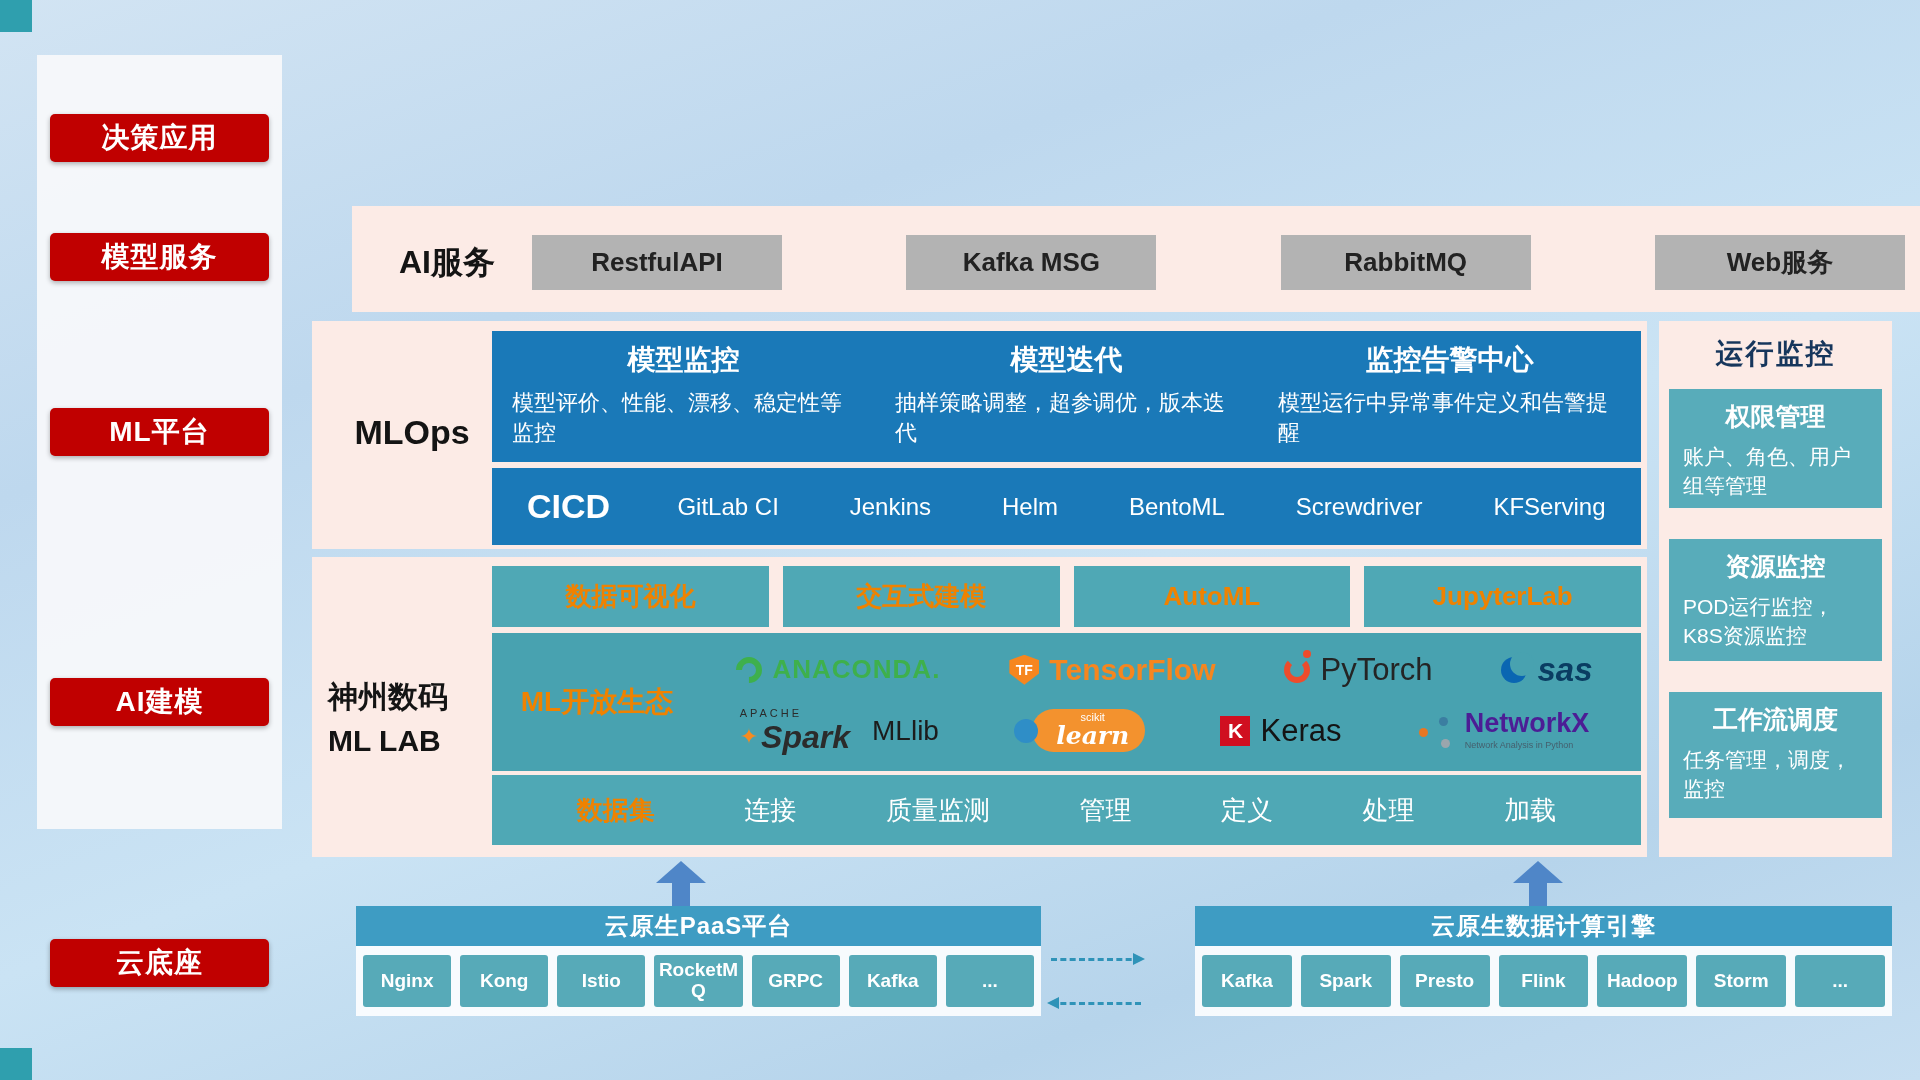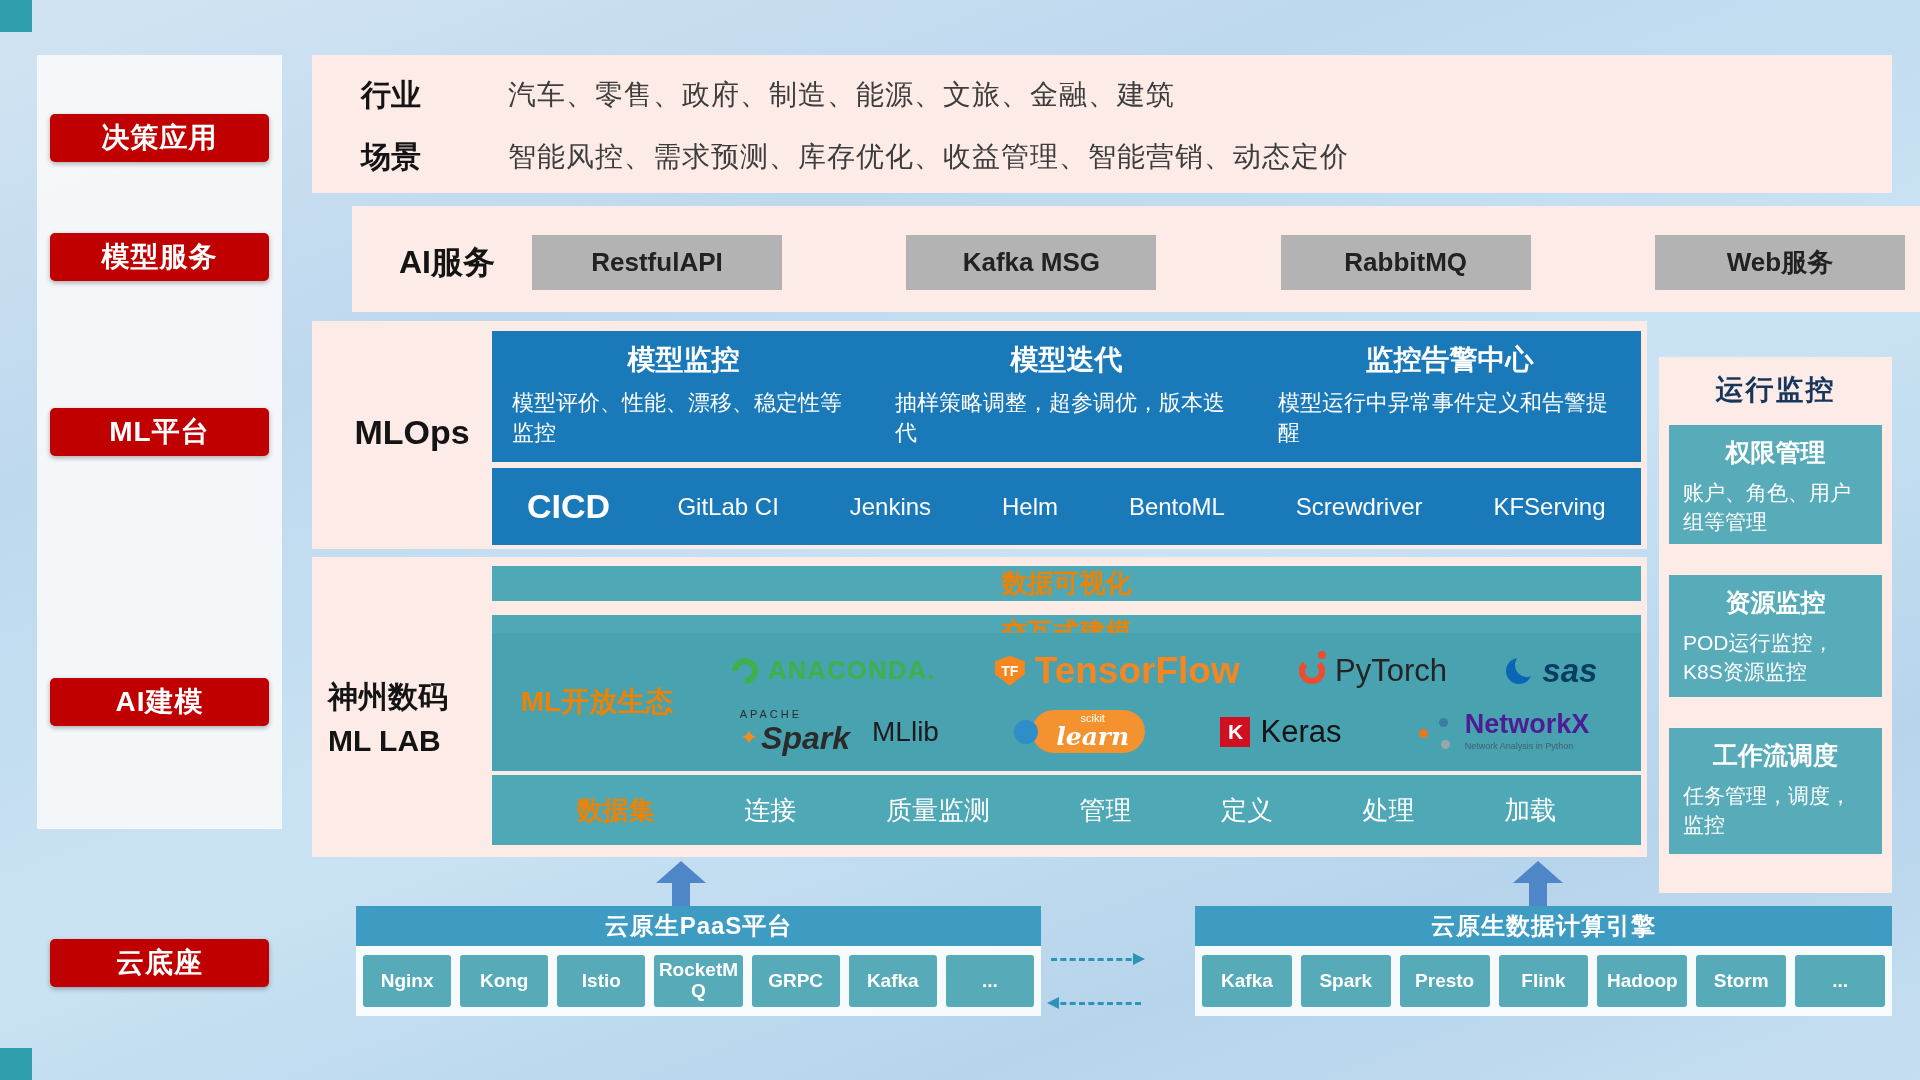--- a/index.html
+++ b/index.html
@@ -18,21 +18,21 @@
     background:rgba(247,248,250,0.95); }
   .red-btn { position:absolute; left:13px; width:219px; height:48px; background:#c00000;
     color:#fff; font-weight:bold; font-size:28px; display:flex; align-items:center;
     justify-content:center; border-radius:5px; box-shadow:0 2px 5px rgba(0,0,0,.3); letter-spacing:1px; }
 
   .panel { position:absolute; background:#fcebe6; }
   .p1 { left:312px; top:55px;  width:1580px; height:138px; }
   .p2 { left:312px; top:206px; width:1580px; height:106px;margin-left:40px; }
   .p3 { left:312px; top:321px; width:1335px; height:228px; }
   .p4 { left:312px; top:557px; width:1335px; height:300px; }
-  .pmon { left:1659px; top:321px; width:233px; height:536px;margin-top:36px; }
+  .pmon { left:1659px; top:321px; width:233px; height:536px; }
 
   
   .ind-row { position:absolute; left:49px; right:24px; height:40px; display:flex; align-items:center; }
   .ind-label { width:147px; font-weight:bold; font-size:30px; color:#141414; flex:none; }
   .ind-text { font-size:28px; color:#3d3d3d; letter-spacing:1px; }
 
   
   .sec-label { position:absolute; font-weight:bold; color:#141414; text-align:center; }
   .ai-label { left:25px; top:35px; width:140px; font-size:32px; }
   .gray-row { position:absolute; left:180px; right:27px; top:29px; height:55px;
@@ -53,39 +53,39 @@
 
   
   .mon-title { text-align:center; padding-top:14px; font-size:28px; font-weight:bold; color:#16365c; letter-spacing:2px; }
   .mon-card { position:absolute; left:10px; right:10px; background:#58acba; color:#fff; padding:11px 14px; }
   .mon-card-title { text-align:center; font-weight:bold; font-size:25px; margin-bottom:9px; }
   .mon-card-desc { font-size:21px; line-height:1.4; }
 
   
   .mllab-label { position:absolute; left:16px; top:118px; width:160px; font-weight:bold;
     font-size:30px; color:#141414; line-height:1.45; }
-  .tools-row { position:absolute; left:180px; right:6px; top:9px; height:53px; display:flex; gap:14px;flex-direction:column; }
+  .tools-row { position:absolute; left:180px; right:6px; top:9px; height:61px; display:flex; gap:14px; }
   .tool-btn { flex:1; background:#4fa8b5; display:flex; align-items:center; justify-content:center;
     color:#ef8200; font-weight:bold; font-size:26px; }
   .eco-panel { position:absolute; left:180px; right:6px; top:76px; height:138px;
     background:#48a2b0; display:flex; align-items:stretch; }
   .eco-label { width:210px; flex:none; display:flex; align-items:center; justify-content:center;
     color:#ef8200; font-weight:bold; font-size:28px; }
   .logos { flex:1; display:flex; flex-direction:column; justify-content:space-around; padding:8px 14px 8px 0; }
   .logo-row { display:flex; align-items:center; justify-content:space-around; }
   .logo { display:inline-flex; align-items:center; gap:10px; }
 
   .anaconda-ring { width:26px; height:26px; border:6px solid #3eb04c; border-radius:50%;
     border-left-color:transparent; transform:rotate(-45deg); }
   .anaconda-text { color:#3eb04c; font-weight:bold; font-size:26px; letter-spacing:1px; }
 
   .tf-icon { width:30px; height:30px; background:#f6861f; color:#fff; font-size:14px; font-weight:bold;
     display:inline-flex; align-items:center; justify-content:center;
     clip-path:polygon(50% 0,100% 18%,100% 62%,50% 100%,0 62%,0 18%); }
-  .tf-text { color:#f6861f; font-weight:bold; font-size:37px; }
+  .tf-text { color:#f6861f; font-weight:bold; font-size:30px; }
 
   .pt-icon { position:relative; width:26px; height:26px; border:6px solid #ee4c2c; border-radius:50%;
     border-top-color:transparent; }
   .pt-icon::after { content:''; position:absolute; width:8px; height:8px; border-radius:50%;
     background:#ee4c2c; top:-13px; left:13px; }
   .pt-text { color:#242424; font-size:31px; font-weight:500; }
 
   .sas-icon { position:relative; width:26px; height:26px; border-radius:50%; background:#0a66b2; }
   .sas-icon::after { content:''; position:absolute; left:9px; top:-5px; width:24px; height:24px;
     border-radius:50%; background:#48a2b0; }
@@ -151,30 +151,20 @@
   <div class="corner corner-bottom"></div>
 
   <div class="sidebar">
     <div class="red-btn" style="top:59px">决策应用</div>
     <div class="red-btn" style="top:178px">模型服务</div>
     <div class="red-btn" style="top:353px">ML平台</div>
     <div class="red-btn" style="top:623px">AI建模</div>
     <div class="red-btn" style="top:884px">云底座</div>
   </div>
 
-  <div class="panel p1">
-    <div class="ind-row" style="top:20px">
-      <span class="ind-label">行业</span>
-      <span class="ind-text">汽车、零售、政府、制造、能源、文旅、金融、建筑</span>
-    </div>
-    <div class="ind-row" style="top:82px">
-      <span class="ind-label">场景</span>
-      <span class="ind-text">智能风控、需求预测、库存优化、收益管理、智能营销、动态定价</span>
-    </div>
-  </div>
 
   <div class="panel p2">
     <div class="sec-label ai-label">AI服务</div>
     <div class="gray-row">
       <span class="gray-btn">RestfulAPI</span>
       <span class="gray-btn">Kafka MSG</span>
       <span class="gray-btn">RabbitMQ</span>
       <span class="gray-btn">Web服务</span>
     </div>
   </div>

